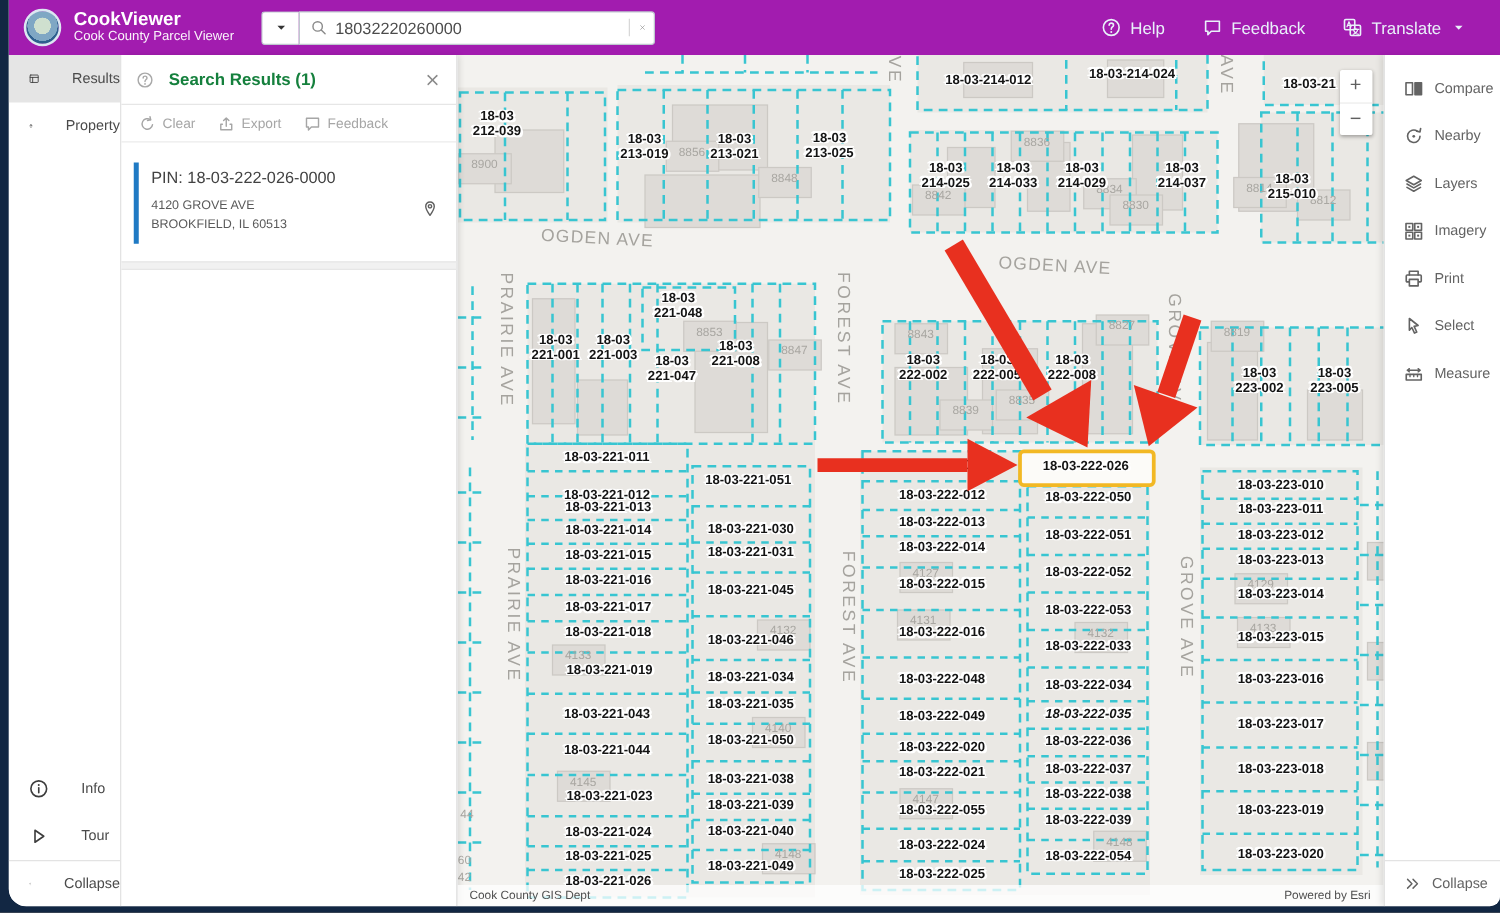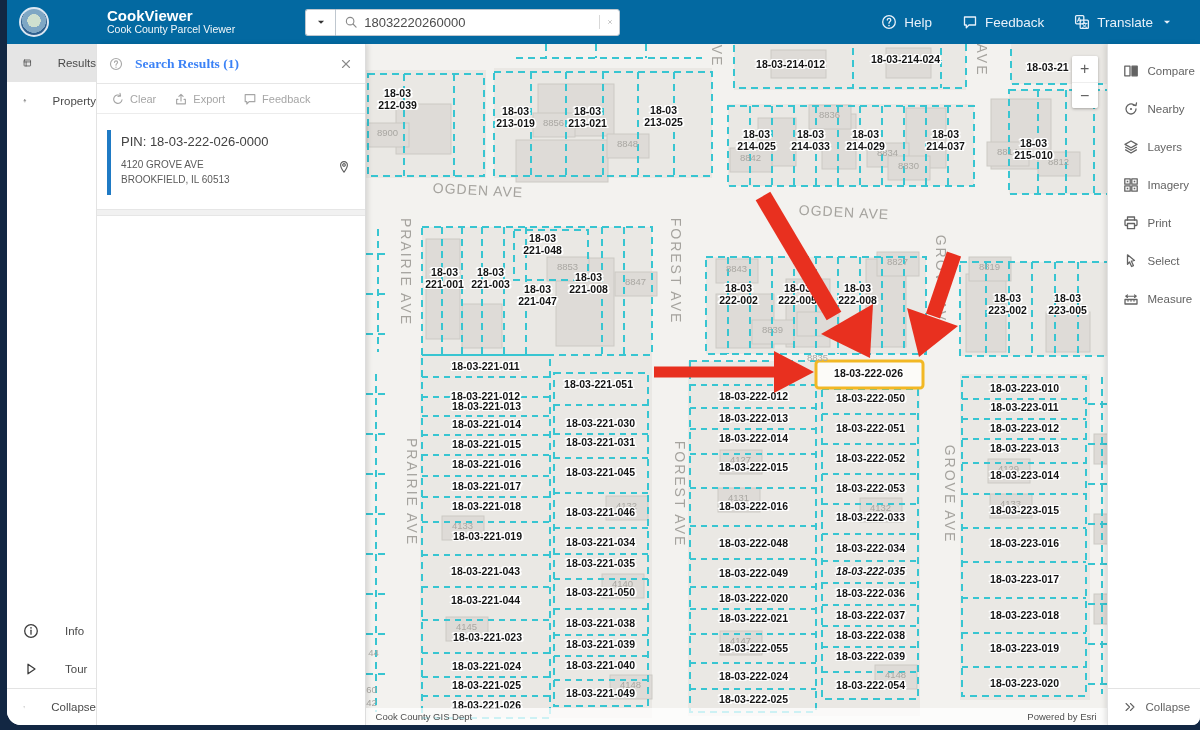--- a/index.html
+++ b/index.html
@@ -3,21 +3,21 @@
 <meta charset="utf-8">
 <style>
   * { margin:0; padding:0; box-sizing:border-box; }
   html,body { width:1200px; height:730px; overflow:hidden; background:#0d1626;
               font-family:"Liberation Sans", sans-serif; }
   .chrome { position:relative; width:1200px; height:730px; background:#122743; }
   .app { position:absolute; left:7px; top:0; right:0; bottom:5px; background:#fff;
          border-bottom-left-radius:14px; border-bottom-right-radius:8px; overflow:hidden; }
 
   
-  .hdr { height:44px; background:#0369a1; display:flex; align-items:center; color:#fff;gap:48px; }
+  .hdr { height:44px; background:#a21caf; display:flex; align-items:center; color:#fff; }
   .seal { width:30px; height:30px; border-radius:50%; margin:0 10px 0 12px;
           background:radial-gradient(circle at 50% 45%, #cfe0cf 0 34%, #7fa7c4 35% 62%, #2e5f8e 63% 100%);
           border:2px solid #dce7f2; flex:0 0 auto; }
   .titles { line-height:1.1; margin-right:22px; }
   .t1 { font-size:15px; font-weight:700; }
   .t2 { font-size:10.5px; font-weight:400; opacity:.95; }
   .searchwrap { display:flex; align-items:stretch; height:27px; }
   .ddbtn { width:30px; background:#fff; border:1px solid #bfc7cf; border-right:none;
            border-radius:3px 0 0 3px; display:flex; align-items:center; justify-content:center; color:#333; cursor:pointer; }
   .sbox { width:285px; background:#fff; border:1px solid #bfc7cf; border-radius:0 3px 3px 0;
@@ -41,21 +41,21 @@
   .lr-item { display:flex; align-items:center; gap:26px; padding:11px 0 11px 16px; cursor:pointer; }
   .lr-item.sel { background:#e5e5e5; }
   .lr-bottom { margin-top:auto; }
   .lr-div { border-top:1px solid #e3e3e3; }
 
   
   .panel { width:270px; background:#fff; border-right:1px solid #ddd; position:relative; z-index:4;
            box-shadow:2px 0 5px rgba(0,0,0,.12); }
   .p-hdr { display:flex; align-items:center; height:40px; padding:0 12px; border-bottom:1px solid #e6e6e6; }
   .p-hdr .q { color:#a9a9a9; margin-right:12px; }
-  .p-title { font-size:13.5px; font-weight:700; color:#3b82f6;font-family:Liberation Serif, serif; }
+  .p-title { font-size:13.5px; font-weight:700; color:#15803d; }
   .p-x { margin-left:auto; color:#8a8a8a; cursor:pointer; }
   .p-tools { display:flex; align-items:center; gap:18px; height:30px; padding:0 14px;
              border-bottom:1px solid #ececec; color:#a6a6a6; font-size:11px; }
   .p-tool { display:flex; align-items:center; gap:5px; cursor:pointer; }
   .card { position:relative; margin:14px 0 0 10px; padding:6px 10px 10px 14px; }
   .card .bar { position:absolute; left:0; top:2px; bottom:2px; width:4px; background:#1f7ac4; }
   .pin { font-size:13px; color:#424242; margin-bottom:9px; }
   .addr { font-size:10px; color:#5a5a5a; line-height:1.45; }
   .card .locic { position:absolute; right:14px; top:32px; color:#5f5f5f; }
   .card-div { height:7px; background:#f1f1f1; border-top:1px solid #e6e6e6; border-bottom:1px solid #e6e6e6; margin-top:12px; }
@@ -482,21 +482,21 @@
             <div class="hnum" style="left: 385px; top: 113px;">8842</div>
             <div class="hnum" style="left: 464px; top: 70px;">8836</div>
             <div class="hnum" style="left: 522px; top: 108px; text-align: right;">8834</div>
             <div class="hnum" style="left: 543px; top: 121px;">8830</div>
             <div class="hnum" style="left: 642px; top: 107px;">8814</div>
             <div class="hnum" style="left: 693px; top: 117px;">8812</div>
             <div class="hnum" style="left: 202px; top: 222px;">8853</div>
             <div class="hnum" style="left: 270px; top: 237px;">8847</div>
             <div class="hnum" style="left: 371px; top: 224px;">8843</div>
             <div class="hnum" style="left: 407px; top: 285px;">8839</div>
-            <div class="hnum" style="left: 452px; top: 277px; margin-top: 36px;">8835</div>
+            <div class="hnum" style="left: 452px; top: 277px;">8835</div>
             <div class="hnum" style="left: 532px; top: 217px;">8827</div>
             <div class="hnum" style="left: 624px; top: 222px;">8819</div>
             <div class="hnum" style="left: 97px; top: 481px;">4133</div>
             <div class="hnum" style="left: 101px; top: 582px;">4145</div>
             <div class="hnum" style="left: 261px; top: 461px;">4132</div>
             <div class="hnum" style="left: 257px; top: 539px;">4140</div>
             <div class="hnum" style="left: 265px; top: 640px;">4148</div>
             <div class="hnum" style="left: 375px; top: 415px;">4127</div>
             <div class="hnum" style="left: 373px; top: 453px;">4131</div>
             <div class="hnum" style="left: 375px; top: 596px;">4147</div>

